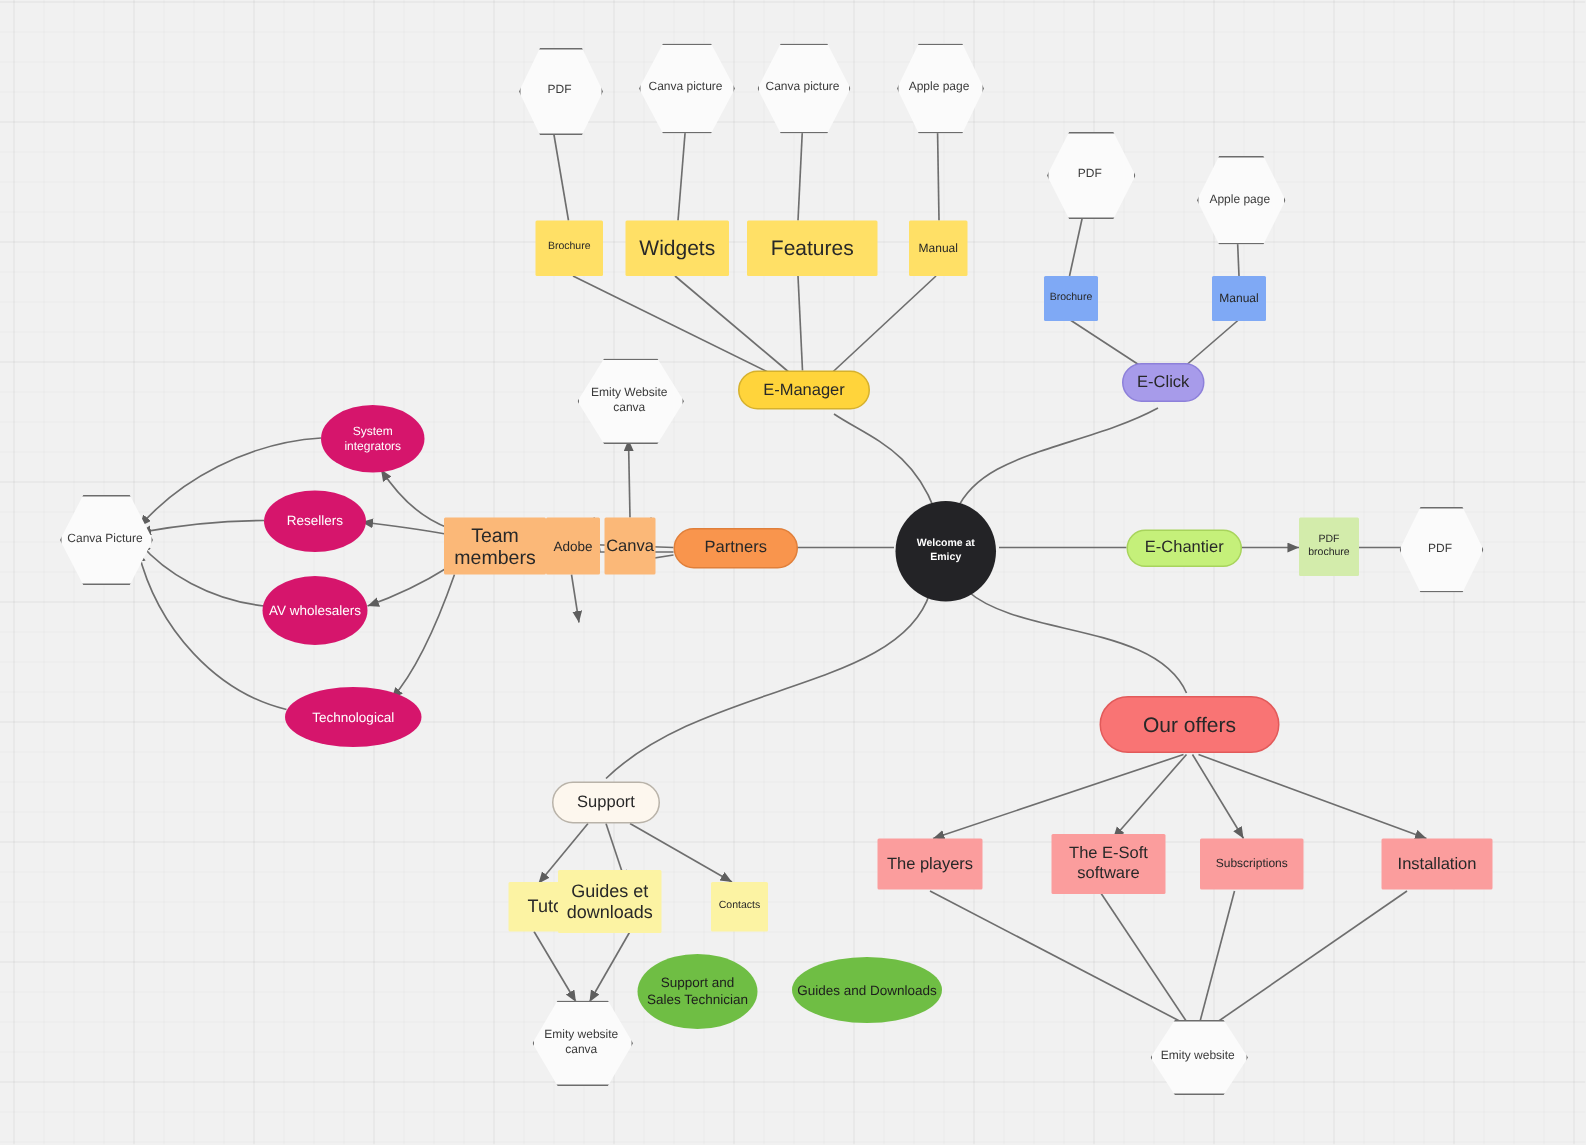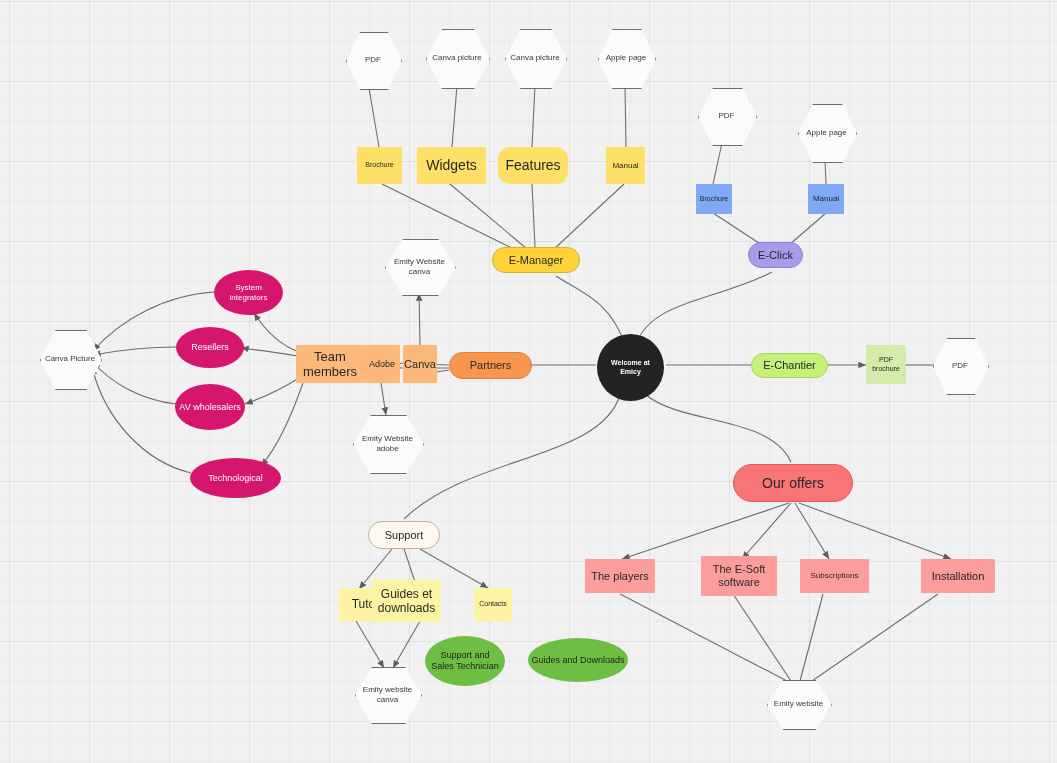--- a/index.html
+++ b/index.html
@@ -248,26 +248,20 @@
       </div>
   </div>
 
   <div class="hex-wrap" style="left:385px; top:239px; width:69px; height:55px;">
     <div class="hex hex-shape"></div>
     <div class="hex-label fs-8">
         <span>Emity Website canva</span>
       </div>
   </div>
 
-  <div class="hex-wrap" style="left:353px; top:415px; width:69px; height:57px;">
-    <div class="hex hex-shape"></div>
-    <div class="hex-label fs-8">
-        <span>Emity Website adobe</span>
-      </div>
-  </div>
 
   <div class="hex-wrap" style="left:355px; top:667px; width:65px; height:55px;">
     <div class="hex hex-shape"></div>
     <div class="hex-label fs-8">
         <span>Emity website canva</span>
       </div>
   </div>
 
   <div class="hex-wrap" style="left:767px; top:680px; width:63px; height:48px;">
     <div class="hex hex-shape"></div>
@@ -275,21 +269,21 @@
         <span>Emity website</span>
       </div>
   </div>
 
   <div class="node rect yellow fs-7" style="left:357px; top:147px; width:45px; height:37px;">
     <span>Brochure</span>
   </div>
   <div class="node rect yellow fs-14" style="left:417px; top:147px; width:69px; height:37px;">
     <span>Widgets</span>
   </div>
-  <div class="node rect yellow fs-14" style="left:498px; top:147px; width:70px; height:37px;border-radius:12px;">
+  <div class="node rect yellow fs-14" style="left:498px; top:147px; width:87px; height:37px;">
     <span>Features</span>
   </div>
   <div class="node rect yellow fs-8" style="left:606px; top:147px; width:39px; height:37px;">
     <span>Manual</span>
   </div>
 
   <div class="node rect blue fs-7" style="left:696px; top:184px; width:36px; height:30px;">
     <span>Brochure</span>
   </div>
   <div class="node rect blue fs-8" style="left:808px; top:184px; width:36px; height:30px;">

